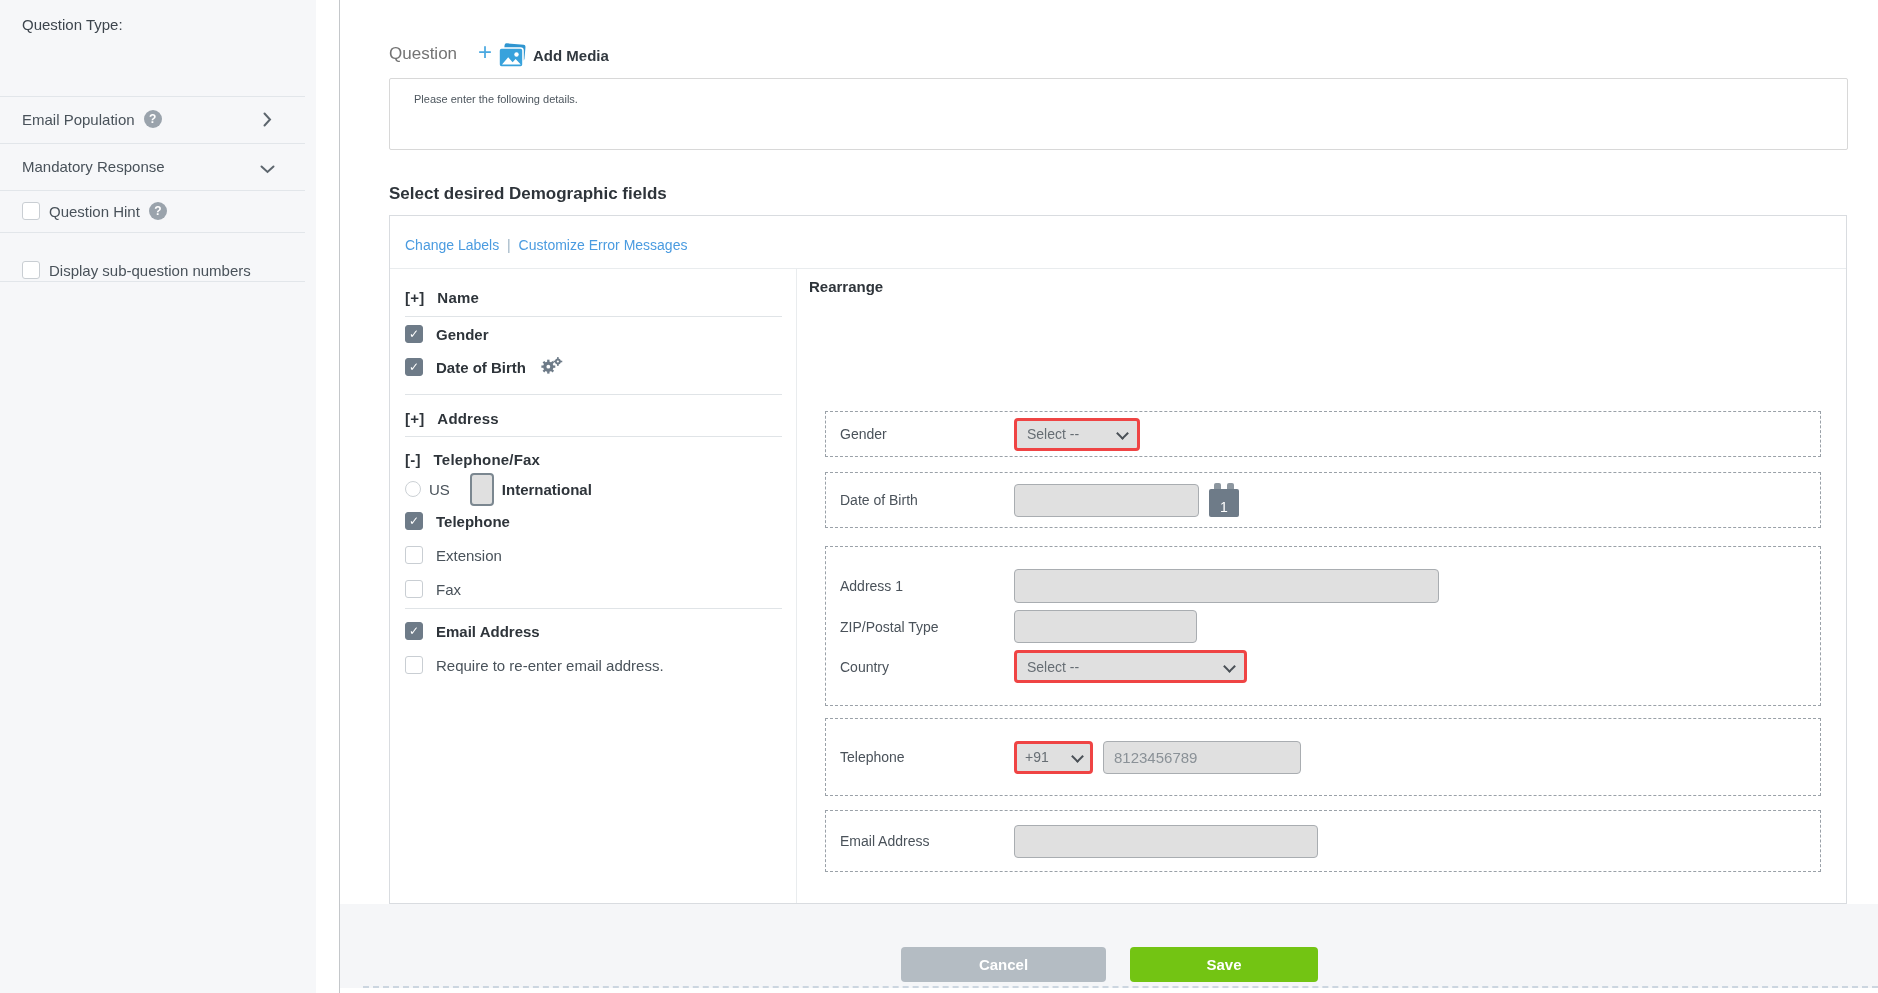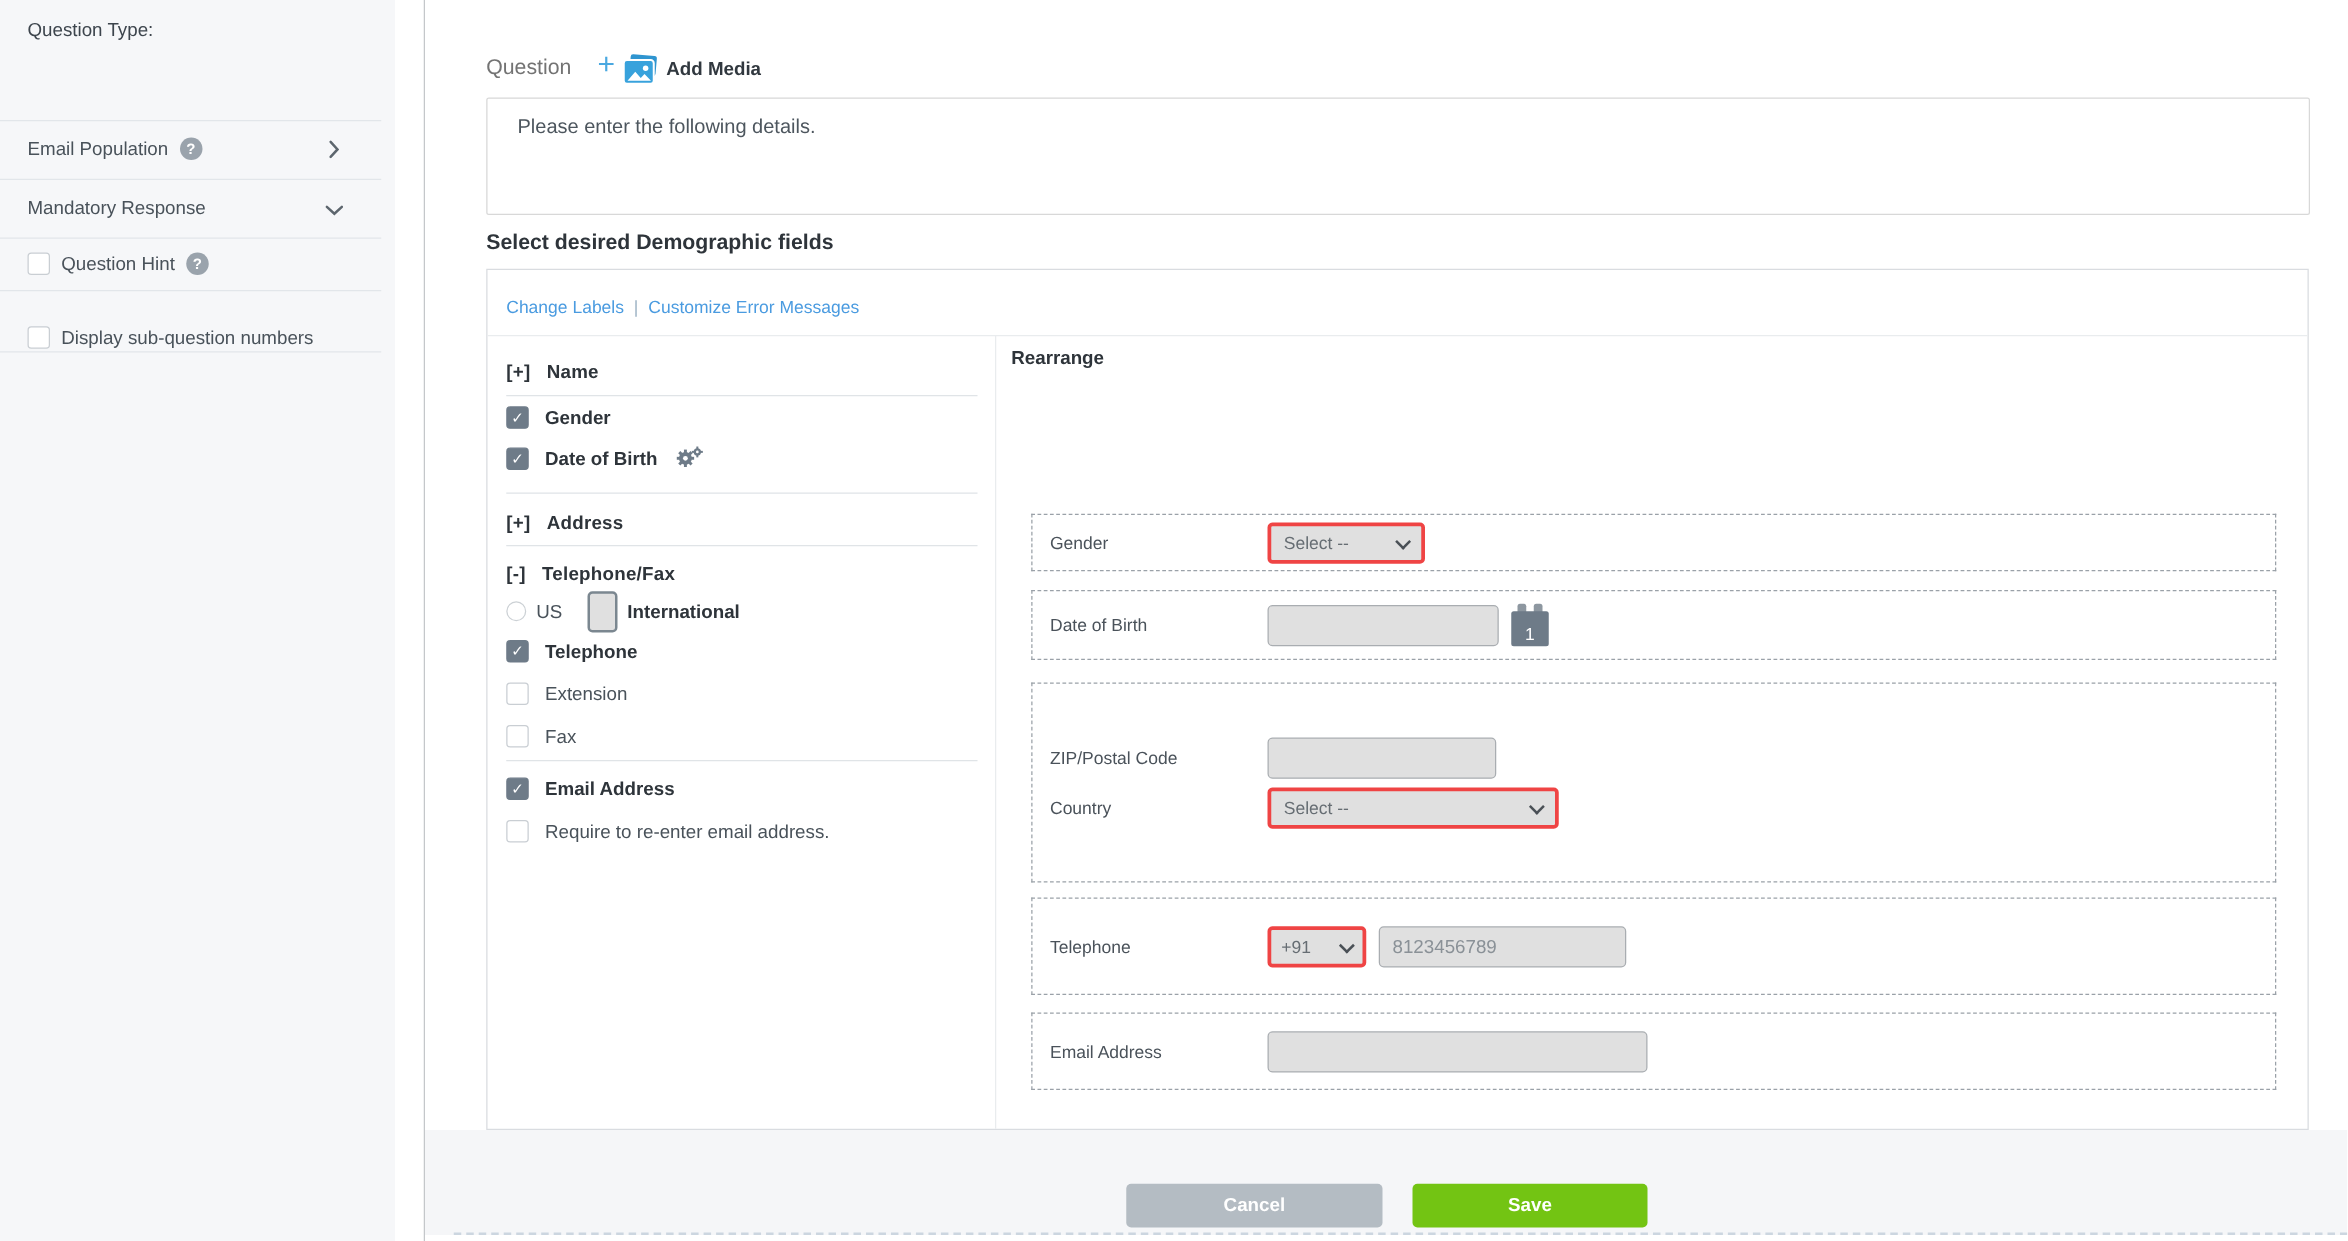--- a/index.html
+++ b/index.html
@@ -26,23 +26,23 @@
   
   .main-border{position:absolute;left:339px;top:0;width:1px;height:993px;background:#c4c7ca;}
   .footer-bg{position:absolute;left:340px;top:904px;width:1538px;height:84px;background:#f5f6f8;}
   .footer-dash{position:absolute;left:363px;top:986px;width:1515px;height:0;
      border-top:2px dashed #ccd6e0;}
 
   .q-title{position:absolute;left:389px;top:44px;font-size:17px;font-weight:normal;color:#737373;}
   .q-plus{position:absolute;left:478px;top:38px;font-size:24px;color:#4aa8e0;font-weight:400;}
   .q-media{position:absolute;left:497px;top:43px;width:30px;height:28px;cursor:pointer;}
   .q-addmedia{position:absolute;left:533px;top:47px;font-weight:bold;color:#31383f;}
-  .q-textarea{position:absolute;left:389px;top:78px;width:1459px;height:94px;background:#fff;
+  .q-textarea{position:absolute;left:389px;top:78px;width:1459px;height:72px;background:#fff;
      border:1px solid #d8d8d8;border-radius:2px;box-sizing:border-box;padding:14px 24px;
-     font-size:16px;color:#4d565e;cursor:text;}
+     font-size:11px;color:#4d565e;cursor:text;}
   .sec-title{position:absolute;left:389px;top:184px;font-size:17px;font-weight:bold;color:#2e343a;}
 
   .panel{position:absolute;left:389px;top:215px;width:1458px;height:689px;background:#fff;
      border:1px solid #d9dce0;box-sizing:border-box;}
   .links-row{position:absolute;left:15px;top:21px;font-size:14px;}
   .link{color:#4a9be0;cursor:pointer;}
   .link-sep{color:#9db3c4;margin:0 4px;}
   .h-div{position:absolute;left:0;top:52px;width:100%;height:1px;background:#e9ecee;}
   .v-div{position:absolute;left:406px;top:52px;bottom:0;width:1px;background:#e9ecee;}
   .fl-sep{position:absolute;left:15px;width:377px;height:1px;background:#e0e4e7;}
@@ -280,21 +280,25 @@
         <span class="cal">
           <span class="tab t1"></span>
           <span class="tab t2"></span>
           <span class="cal-body">1</span>
         </span>
       </div>
     </div>
 
     <div class="rbox b4">
       <div class="rrow">
-        <span class="rlabel">ZIP/Postal Code</span>
+        <span class="rlabel">Address 1</span>
+        <input class="inp w-lg" style="">
+      </div>
+      <div class="rrow">
+        <span class="rlabel">ZIP/Postal Type</span>
         <input class="inp h33 w-zip" style="">
       </div>
       <div class="rrow">
         <span class="rlabel">Country</span>
         <span class="sel w-country">
           <span class="sv">Select --</span>
           <span class="chev-dn"></span>
         </span>
       </div>
     </div>

